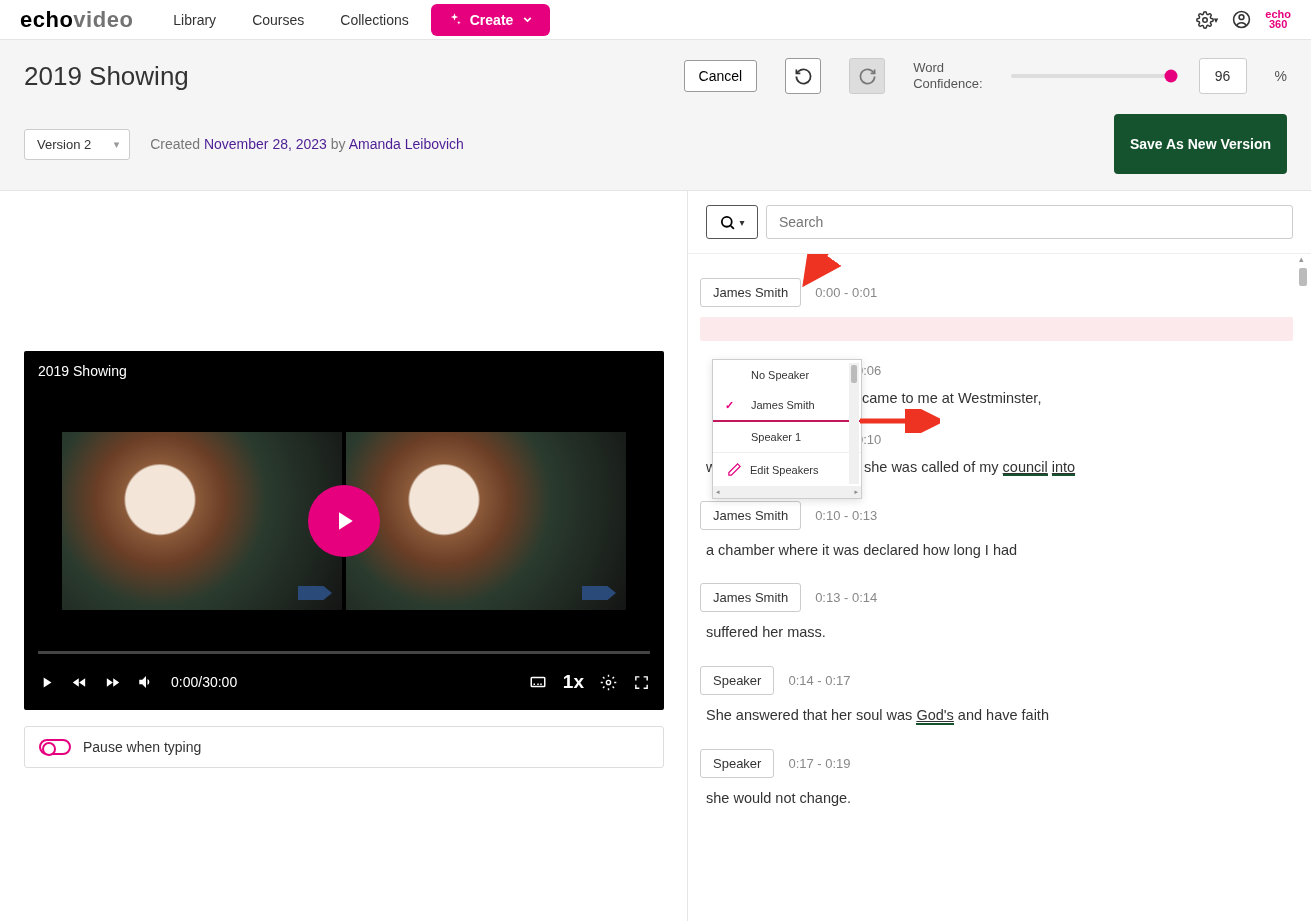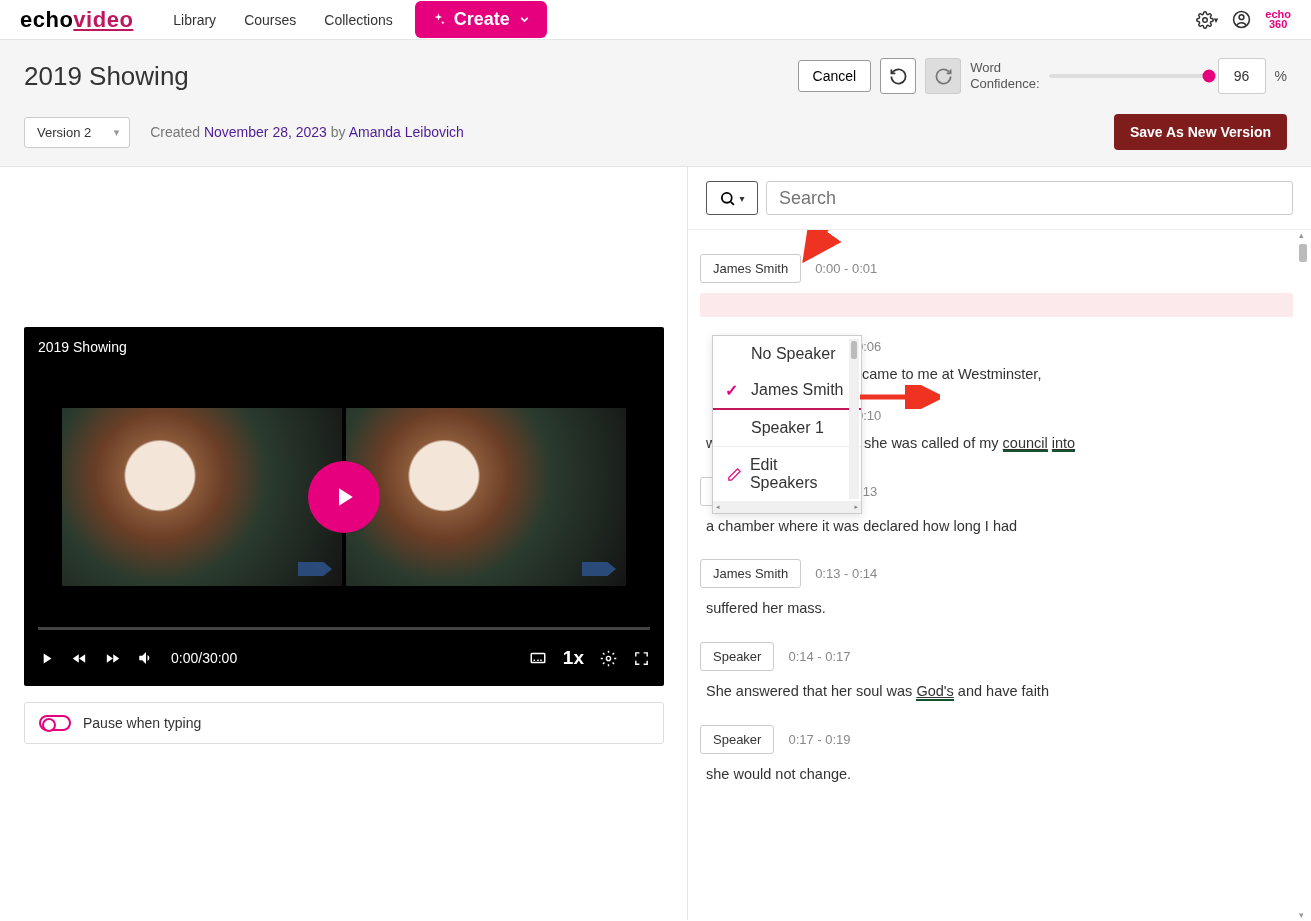--- a/index.html
+++ b/index.html
@@ -1,47 +1,47 @@
 <!DOCTYPE html>
 <html><head>
 <meta charset="utf-8">
 <style>
 * { margin: 0; padding: 0; box-sizing: border-box; }
 body { font-family: -apple-system, BlinkMacSystemFont, 'Segoe UI', Helvetica, Arial, sans-serif; font-size: 14px; color: #333; background: #fff; }
 .topbar { height: 40px; display: flex; align-items: center; padding: 0 20px; border-bottom: 1px solid #e5e5e5; }
 .logo { font-size: 22px; font-weight: bold; letter-spacing: 0.5px; }
 .logo .echo { color: #000; }
-.logo .video { color: #be185d; text-decoration: underline; }
-.nav-links { display: flex; gap: 28px; margin-left: 40px; }
+.logo .video { color: #737373; }
+.nav-links { display: flex; gap: 36px; margin-left: 40px; }
 .nav-links a { color: #333; text-decoration: none; font-size: 14px; cursor: pointer; }
-.create-btn { background: #e6007e; color: #fff; border: none; border-radius: 6px; padding: 8px 16px; font-size: 18px; font-weight: 600; margin-left: 22px; cursor: pointer; display: flex; align-items: center; gap: 8px; }
+.create-btn { background: #e6007e; color: #fff; border: none; border-radius: 6px; padding: 8px 16px; font-size: 14px; font-weight: 600; margin-left: 22px; cursor: pointer; display: flex; align-items: center; gap: 8px; }
 .topbar-spacer { flex: 1; }
 .topbar-right { display: flex; align-items: center; gap: 14px; }
 .icon-btn { cursor: pointer; color: #333; display: inline-flex; align-items: center; }
 .echo360 { color: #e6007e; font-size: 11px; font-weight: bold; line-height: 0.9; text-align: center; }
 
 .subheader { background: #f5f5f5; padding: 18px 24px 16px; border-bottom: 1px solid #e5e5e5; }
 .subheader-row1 { display: flex; align-items: center; }
 .page-title { font-size: 26px; font-weight: 400; color: #333; }
-.row1-right { margin-left: auto; display: flex; align-items: center; gap: 9px; justify-content: space-between; }
+.row1-right { margin-left: auto; display: flex; align-items: center; gap: 28px; justify-content: space-between; }
 .outline-btn { background: #fff; border: 1px solid #999; border-radius: 3px; padding: 7px 14px; cursor: pointer; font-size: 14px; }
 .square-btn { width: 36px; height: 36px; border: 1px solid #999; background: #fff; border-radius: 3px; display: inline-flex; align-items: center; justify-content: center; cursor: pointer; font-size: 17px; }
 .square-btn.disabled { background: #ddd; border-color: #ccc; color: #777; cursor: default; }
 .wc-label { font-size: 13px; color: #555; line-height: 1.2; }
 .slider-track { width: 160px; height: 4px; background: #ddd; border-radius: 2px; position: relative; }
 .slider-thumb { position: absolute; right: 0; top: 50%; transform: translate(50%,-50%); width: 13px; height: 13px; border-radius: 50%; background: #e6007e; }
 .pct-box { background: #fff; border: 1px solid #ccc; border-radius: 3px; width: 48px; height: 36px; display: inline-flex; align-items: center; justify-content: center; font-size: 14px; }
 .pct-sign { font-size: 14px; color: #555; }
 
 .subheader-row2 { display: flex; align-items: center; margin-top: 20px; }
 .version-select { background: #fff; border: 1px solid #ccc; border-radius: 3px; padding: 7px 38px 7px 12px; font-size: 13px; cursor: pointer; position: relative; }
 .version-select .chev { position: absolute; right: 10px; top: 50%; transform: translateY(-50%); color: #999; font-size: 11px; }
 .meta { margin-left: 20px; font-size: 14px; color: #777; }
 .meta .strong { color: #4c1d95; }
-.save-btn { margin-left: auto; background: #7f1d1d; color: #fff; border: none; border-radius: 4px; padding: 10px 16px; font-size: 14px; font-weight: 600; cursor: pointer; }
+.save-btn { margin-left: auto; background: #14532d; color: #fff; border: none; border-radius: 4px; padding: 22px 16px; font-size: 14px; font-weight: 600; cursor: pointer; }
 
 .main { display: flex; height: calc(921px - 40px - 128px); }
 .left { width: 688px; padding: 160px 24px 24px; border-right: 1px solid #e5e5e5; }
 .player { width: 640px; background: #000; border-radius: 2px; overflow: hidden; position: relative; }
 .player-titlebar { color: #fff; font-size: 14px; padding: 12px 14px; }
 .player-canvas { height: 260px; background: #000; display: flex; align-items: center; justify-content: center; gap: 4px; position: relative; }
 .portrait { width: 280px; height: 178px; background: radial-gradient(circle at 35% 38%, #f3e6d9 0%, #f3e6d9 16%, #8b5a3a 17%, #6b3e26 30%, #2a3b2e 50%, #141414 100%); position: relative; }
 .portrait::after { content:""; position:absolute; right:10px; bottom:10px; width:34px; height:14px; background:#2a4a7a; clip-path: polygon(0 0, 75% 0, 100% 50%, 75% 100%, 0 100%); }
 .play-circle { position: absolute; left: 50%; top: 50%; transform: translate(-50%,-50%); width: 72px; height: 72px; border-radius: 50%; background: #e6007e; display: flex; align-items: center; justify-content: center; cursor: pointer; }
 .play-circle svg { fill: #fff; }
@@ -52,32 +52,32 @@
 .time-text { font-size: 14px; }
 .rate-text { font-size: 19px; font-weight: 600; }
 
 .pause-row { margin-top: 16px; border: 1px solid #ddd; border-radius: 3px; padding: 12px 14px; display: flex; align-items: center; gap: 12px; width: 640px; }
 .toggle { width: 32px; height: 16px; border: 2px solid #e6007e; border-radius: 10px; position: relative; }
 .toggle::after { content:""; position:absolute; left:1px; top:1px; width:10px; height:10px; border:2px solid #e6007e; border-radius:50%; background:#fff; }
 
 .right { flex: 1; background: #fff; display: flex; flex-direction: column; }
 .search-row { padding: 14px 18px 14px 18px; display: flex; gap: 8px; border-bottom: 1px solid #eee; }
 .search-filter { width: 52px; height: 34px; border: 1px solid #555; border-radius: 3px; display: flex; align-items: center; justify-content: center; gap: 3px; cursor: pointer; }
-.search-input { flex: 1; border: 1px solid #ccc; border-radius: 3px; padding: 0 12px; font-size: 18px; }
+.search-input { flex: 1; border: 1px solid #ccc; border-radius: 3px; padding: 0 12px; font-size: 14px; }
 
 .transcript { flex: 1; overflow-y: auto; padding: 24px 18px 24px 12px; position: relative; }
 .seg-head { display: flex; align-items: center; gap: 14px; margin-bottom: 10px; }
 .speaker-tag { border: 1px solid #ccc; background: #fff; border-radius: 3px; padding: 6px 12px; font-size: 13px; cursor: pointer; }
 .seg-time { color: #888; font-size: 13px; }
 .seg-text { font-size: 14.5px; color: #333; margin-bottom: 22px; line-height: 1.5; padding-left: 6px; }
 .seg-text.hl { background: #fce9ec; padding: 10px 6px; border-radius: 2px; }
 .ul-red { border-bottom: 2px solid #14532d; display:inline-block; line-height:1;text-decoration:underline; }
 
 .dropdown { position: absolute; left: 12px; top: 42px; width: 150px; background: #fff; border: 1px solid #ccc; box-shadow: 0 2px 8px rgba(0,0,0,0.12); z-index: 10; }
-.dd-item { padding: 9px 12px 9px 38px; font-size: 16px; position: relative; cursor: pointer; }
+.dd-item { padding: 9px 12px 9px 38px; font-size: 11px; position: relative; cursor: pointer; }
 .dd-item.sel::before { content:"✓"; position:absolute; left:12px; color:#e6007e; font-weight:bold; }
 .dd-item.sel { border-bottom: 2px solid #c2185b; }
 .dd-item.hover { border-top: 2px solid #c2185b; border-bottom: 2px solid #c2185b; }
 .dd-item.edit { border-top: 1px solid #eee; display:flex; align-items:center; gap:8px; padding-left:14px; color:#333; }
 .dd-scroll { position:absolute; right:2px; top:3px; bottom:14px; width:10px; background:#f0f0f0; }
 .dd-scroll::before { content:""; position:absolute; top:2px; left:2px; right:2px; height:18px; background:#bbb; border-radius:2px; }
 .dd-hscroll { height:12px; background:#f0f0f0; display:flex; justify-content:space-between; padding:0 3px; align-items:center; font-size:7px; color:#888;}
 
 .arrow1 { position: absolute; left: 108px; top: -30px; z-index: 20; }
 .arrow2 { position: absolute; left: 150px; top: 92px; z-index: 20; }

